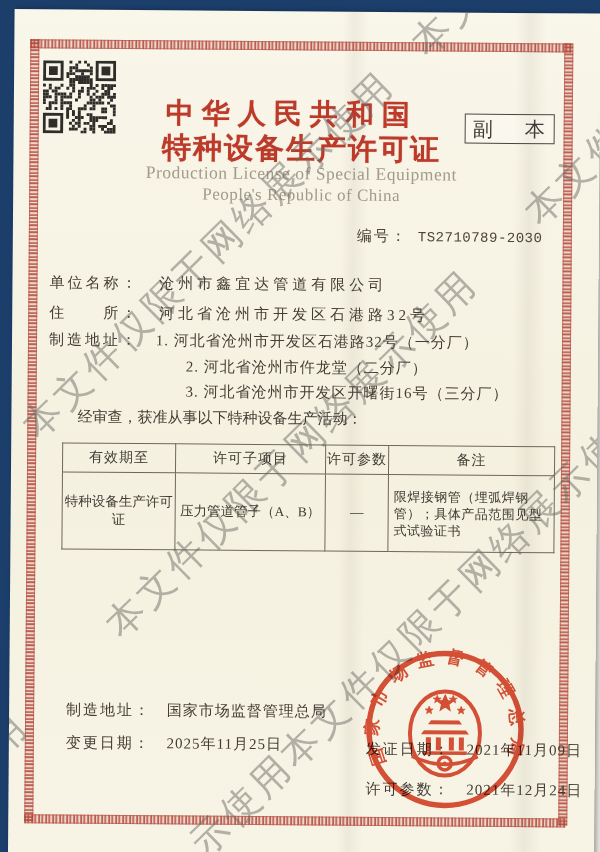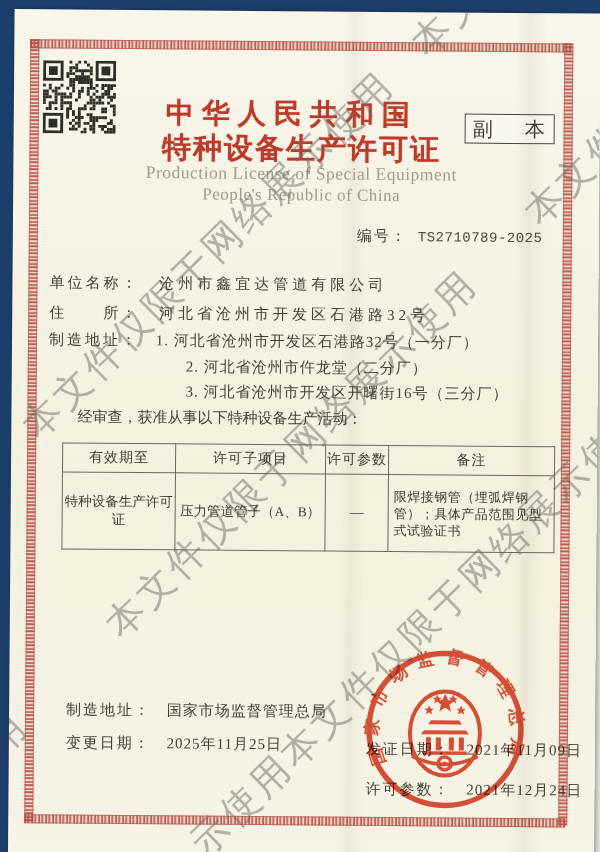--- a/index.html
+++ b/index.html
@@ -344,21 +344,21 @@
     <div class="copy-box">
       <span>副　本</span>
     </div>
 
     <div class="t-cn1">中华人民共和国</div>
     <div class="t-cn2">特种设备生产许可证</div>
     <div class="t-en1">Production License of Special Equipment</div>
     <div class="t-en2">People's Republic of China</div>
 
     <div class="license-no">
-      <span class="lbl">编号：</span><span class="val">TS2710789-2025</span>
+      <span class="lbl">编号：</span><span class="val">TS2710789-2030</span>
     </div>
 
     <div class="row" style="left:37px;top:264px;">
       <span class="lbl">单位名称：</span>
       <span class="val" style="margin-left:16px;">沧州市鑫宜达管道有限公司</span>
     </div>
     <div class="row" style="left:37px;top:294px;">
       <span class="lbl">住　　所：</span>
       <span class="val" style="margin-left:16px;">河北省沧州市开发区石港路32号</span>
     </div>

